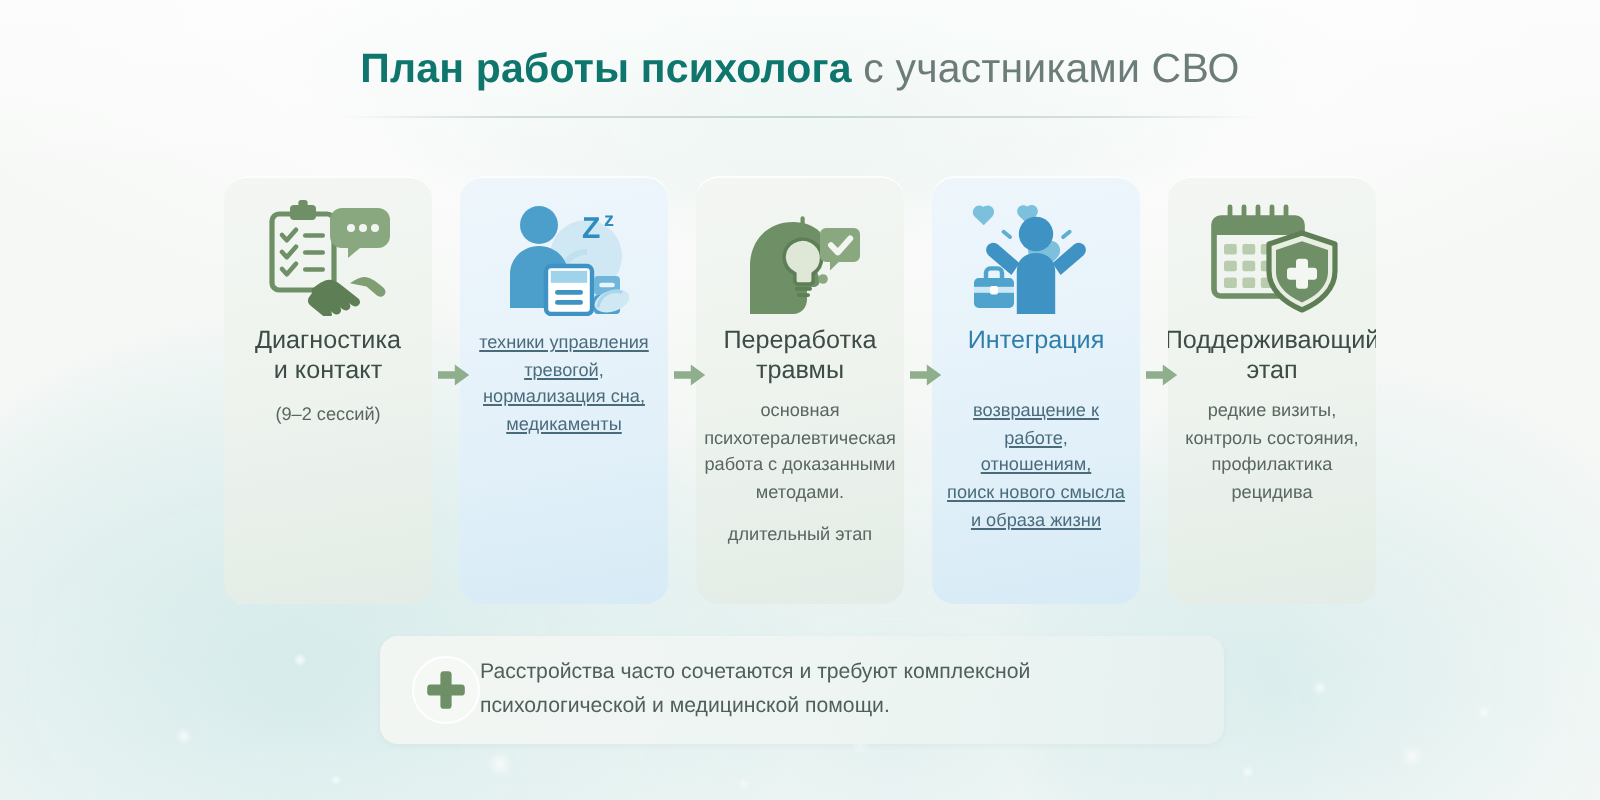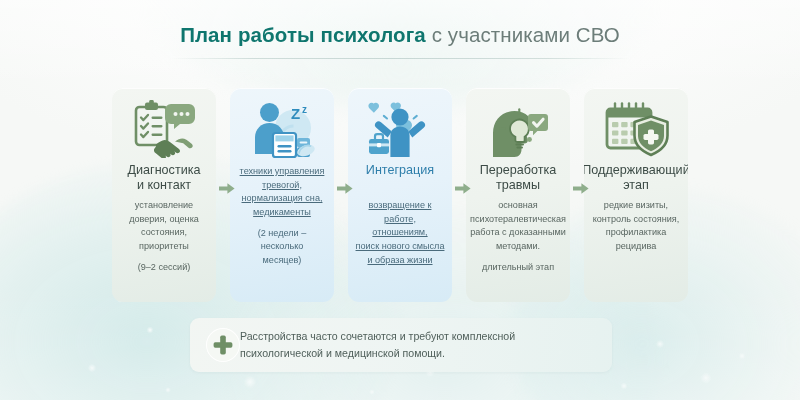--- a/index.html
+++ b/index.html
@@ -135,21 +135,20 @@
           <path d="M40 4h18a6 6 0 0 1 6 6v8a6 6 0 0 1-6 6h-9l-6 5v-5h-3a6 6 0 0 1-6-6v-8a6 6 0 0 1 6-6z" fill="#8aa87f"></path>
           <circle cx="44.5" cy="14" r="2" fill="#f2f5f0"></circle>
           <circle cx="50.5" cy="14" r="2" fill="#f2f5f0"></circle>
           <circle cx="56.5" cy="14" r="2" fill="#f2f5f0"></circle>
           <path d="M25 44.5c3-2.4 6-4.6 8.6-4.6 2.2 0 4 1 6 2.6l8.4 6.6c1.3 1 1.3 2.6.2 3.5-1 .9-2.3.8-3.4-.1l-1.6-1.3c1.2 1 1.3 2.5.3 3.4-1 .9-2.3.8-3.4-.1l-1.4-1.1c1.1 1 1.1 2.4.2 3.2-1 .9-2.2.8-3.2 0l-1.4-1.1c.9.9.9 2.2 0 3-1 .8-2.2.7-3.2-.1l-6.6-5.4c-1.6-1.3-2-3-1-4.4l1.5-2.1z" fill="#5e7f56"></path>
           <path d="M44 41.6c2.6-1.8 5-3.1 7.2-3.1 2.6 0 5.4 1.8 9.4 5.2 1.4 1.2 1.5 2.8.4 3.9-1 1-2.5 1-3.8-.1l-5-4.2-8.2-1.7z" fill="#7f9e74"></path>
         </g>
       </svg>
     </div>
     <div class="card-title">Диагностика<br>и контакт</div>
-    <div class="card-body">установление<br>доверия, оценка<br>состояния, приоритеты</div>
     <div class="card-note">(9–2 сессий)</div>
   </div>
 
   <div class="card blue">
     <div class="icon-wrap">
       <svg width="66" height="58" viewBox="0 0 66 58">
         <g>
           <circle cx="44" cy="28" r="18" fill="#cfe8f3"></circle>
           <path d="M32 54V38c0-7 5.5-12 12.5-12" fill="none" stroke="#bfe0ef" stroke-width="3"></path>
           <circle cx="20.5" cy="12.5" r="9.5" fill="#4c9fcb"></circle>
@@ -162,21 +161,46 @@
           <rect x="28.5" y="50" width="14" height="2.4" rx="1.2" fill="#3f93c4"></rect>
           <rect x="48" y="38" width="13" height="9.5" rx="2" fill="#6fb6da"></rect>
           <rect x="48" y="47.5" width="13" height="9.5" rx="2" fill="#4c9fcb"></rect>
           <rect x="50.6" y="41.4" width="7.8" height="2.2" rx="1.1" fill="#e9f5fb"></rect>
           <ellipse cx="57" cy="50.5" rx="9" ry="5.2" fill="#cfe8f3" transform="rotate(-18 57 50.5)"></ellipse>
           <path d="M50 53.6a9 9 0 0 1 12.2-7.3" fill="none" stroke="#a8d6ea" stroke-width="1.6"></path>
         </g>
       </svg>
     </div>
     <div class="card-body">техники управления<br>тревогой,<br>нормализация сна,<br>медикаменты</div>
-    <div class="card-note">(2 недели – несколько<br>месяцев)</div>
+  </div>
+
+  <div class="card green">
+    <div class="icon-wrap">
+      <svg width="66" height="58" viewBox="0 0 66 58">
+        <g fill="#6f8f66">
+          <path d="M8 57V33C8 20 17 11 29.5 11c6 0 10.5 2 13.5 5v10c0 4-1.5 6-1.5 9 0 2 1.3 3 1.3 5.5 0 2-1.5 3-3.3 3h-3v6c0 4-2.5 7.5-7 7.5H8z" fill="#6f8f66"></path>
+          <path d="M25 29a9.4 9.4 0 1 1 14.6 7.8v3.4a1.8 1.8 0 0 1-1.8 1.8h-5.6a1.8 1.8 0 0 1-1.8-1.8v-3.4A9.4 9.4 0 0 1 25 29z" fill="#dfe8d6" stroke="#5e7f56" stroke-width="1.8"></path>
+          <rect x="30.4" y="43.4" width="8.6" height="2" rx="1" fill="#5e7f56"></rect>
+          <rect x="31.4" y="46.6" width="6.6" height="1.9" rx=".95" fill="#5e7f56"></rect>
+          <g stroke="#6f8f66" stroke-width="2.1" stroke-linecap="round">
+            <path d="M34.3 13.8V9.2"></path>
+            <path d="M23.6 18.4l-3-3.3"></path>
+            <path d="M45 18.4l3-3.3"></path>
+            <path d="M19.6 28.4h-4.4"></path>
+            <path d="M49.2 28.4h4.4"></path>
+          </g>
+          <path d="M46 14h14a3 3 0 0 1 3 3v11a3 3 0 0 1-3 3h-7.6L48 35.3V31h-2a3 3 0 0 1-3-3V17a3 3 0 0 1 3-3z" fill="#8aa87f"></path>
+          <path d="M48.5 22.6l3.4 3.6 6.2-7" fill="none" stroke="#f2f5f0" stroke-width="3" stroke-linecap="round" stroke-linejoin="round"></path>
+          <circle cx="44.5" cy="39.5" r="2.4" fill="#8aa87f"></circle>
+        </g>
+      </svg>
+    </div>
+    <div class="card-title">Переработка<br>травмы</div>
+    <div class="card-body">основная<br>психотералевтическая<br>работа с доказанными<br>методами.</div>
+    <div class="card-note">длительный этап</div>
   </div>
 
   <div class="card blue">
     <div class="icon-wrap">
       <svg width="66" height="58" viewBox="0 0 66 58">
         <g>
           <path d="M24.5 11.4c-1.6-1.8-4.6-1.9-6.2-.1-1.6 1.7-1.4 4.4.3 6l5.6 5.3 5.4-5.5c1.6-1.7 1.6-4.3 0-6-1.7-1.7-4.6-1.5-6.1.3z" fill="#7cc0dd" transform="translate(-12 -5) scale(.78)"></path>
           <path d="M46 10.6c-1.7-1.9-4.8-2-6.5-.1-1.7 1.8-1.5 4.6.3 6.3l5.9 5.6 5.7-5.8c1.7-1.8 1.7-4.5 0-6.3-1.8-1.8-4.8-1.6-6.4.3z" fill="#7cc0dd" transform="translate(-4 -4) scale(.72)"></path>
           <path d="M52 36c-2.4-2.7-6.9-2.9-9.3-.2-2.4 2.6-2.1 6.6.4 9l8.5 8.1 8.2-8.3c2.4-2.6 2.4-6.5 0-9-2.6-2.6-6.9-2.3-9.2.4z" fill="#7cc0dd" transform="translate(-3 -6) scale(.78)"></path>
           <circle cx="33" cy="17" r="8.6" fill="#3f93c4"></circle>
@@ -190,46 +214,20 @@
           <rect x="2" y="39" width="20" height="15" rx="2.4" fill="#4fa3cc"></rect>
           <rect x="2" y="43.4" width="20" height="3" fill="#cfe8f3"></rect>
           <path d="M8 39v-2.6a2.2 2.2 0 0 1 2.2-2.2h3.6A2.2 2.2 0 0 1 16 36.4V39" fill="none" stroke="#4fa3cc" stroke-width="2.2"></path>
           <rect x="10" y="43" width="4" height="4.2" rx="1" fill="#ffffff"></rect>
         </g>
       </svg>
     </div>
     <div class="card-title">Интеграция</div>
     <div class="card-body">возвращение к работе,<br>отношениям,<br>поиск нового смысла<br>и образа жизни</div>
     <div class="card-note"></div>
-  </div>
-
-  <div class="card green">
-    <div class="icon-wrap">
-      <svg width="66" height="58" viewBox="0 0 66 58">
-        <g fill="#6f8f66">
-          <path d="M8 57V33C8 20 17 11 29.5 11c6 0 10.5 2 13.5 5v10c0 4-1.5 6-1.5 9 0 2 1.3 3 1.3 5.5 0 2-1.5 3-3.3 3h-3v6c0 4-2.5 7.5-7 7.5H8z" fill="#6f8f66"></path>
-          <path d="M25 29a9.4 9.4 0 1 1 14.6 7.8v3.4a1.8 1.8 0 0 1-1.8 1.8h-5.6a1.8 1.8 0 0 1-1.8-1.8v-3.4A9.4 9.4 0 0 1 25 29z" fill="#dfe8d6" stroke="#5e7f56" stroke-width="1.8"></path>
-          <rect x="30.4" y="43.4" width="8.6" height="2" rx="1" fill="#5e7f56"></rect>
-          <rect x="31.4" y="46.6" width="6.6" height="1.9" rx=".95" fill="#5e7f56"></rect>
-          <g stroke="#6f8f66" stroke-width="2.1" stroke-linecap="round">
-            <path d="M34.3 13.8V9.2"></path>
-            <path d="M23.6 18.4l-3-3.3"></path>
-            <path d="M45 18.4l3-3.3"></path>
-            <path d="M19.6 28.4h-4.4"></path>
-            <path d="M49.2 28.4h4.4"></path>
-          </g>
-          <path d="M46 14h14a3 3 0 0 1 3 3v11a3 3 0 0 1-3 3h-7.6L48 35.3V31h-2a3 3 0 0 1-3-3V17a3 3 0 0 1 3-3z" fill="#8aa87f"></path>
-          <path d="M48.5 22.6l3.4 3.6 6.2-7" fill="none" stroke="#f2f5f0" stroke-width="3" stroke-linecap="round" stroke-linejoin="round"></path>
-          <circle cx="44.5" cy="39.5" r="2.4" fill="#8aa87f"></circle>
-        </g>
-      </svg>
-    </div>
-    <div class="card-title">Переработка<br>травмы</div>
-    <div class="card-body">основная<br>психотералевтическая<br>работа с доказанными<br>методами.</div>
-    <div class="card-note">длительный этап</div>
   </div>
 
   <div class="card green">
     <div class="icon-wrap">
       <svg width="66" height="58" viewBox="0 0 66 58">
         <g>
           <g fill="none" stroke="#6f8f66" stroke-width="2.4" stroke-linecap="round">
             <path d="M12 10V3.5"></path>
               <path d="M19 10V3.5"></path>
             <path d="M26 10V3.5"></path>

